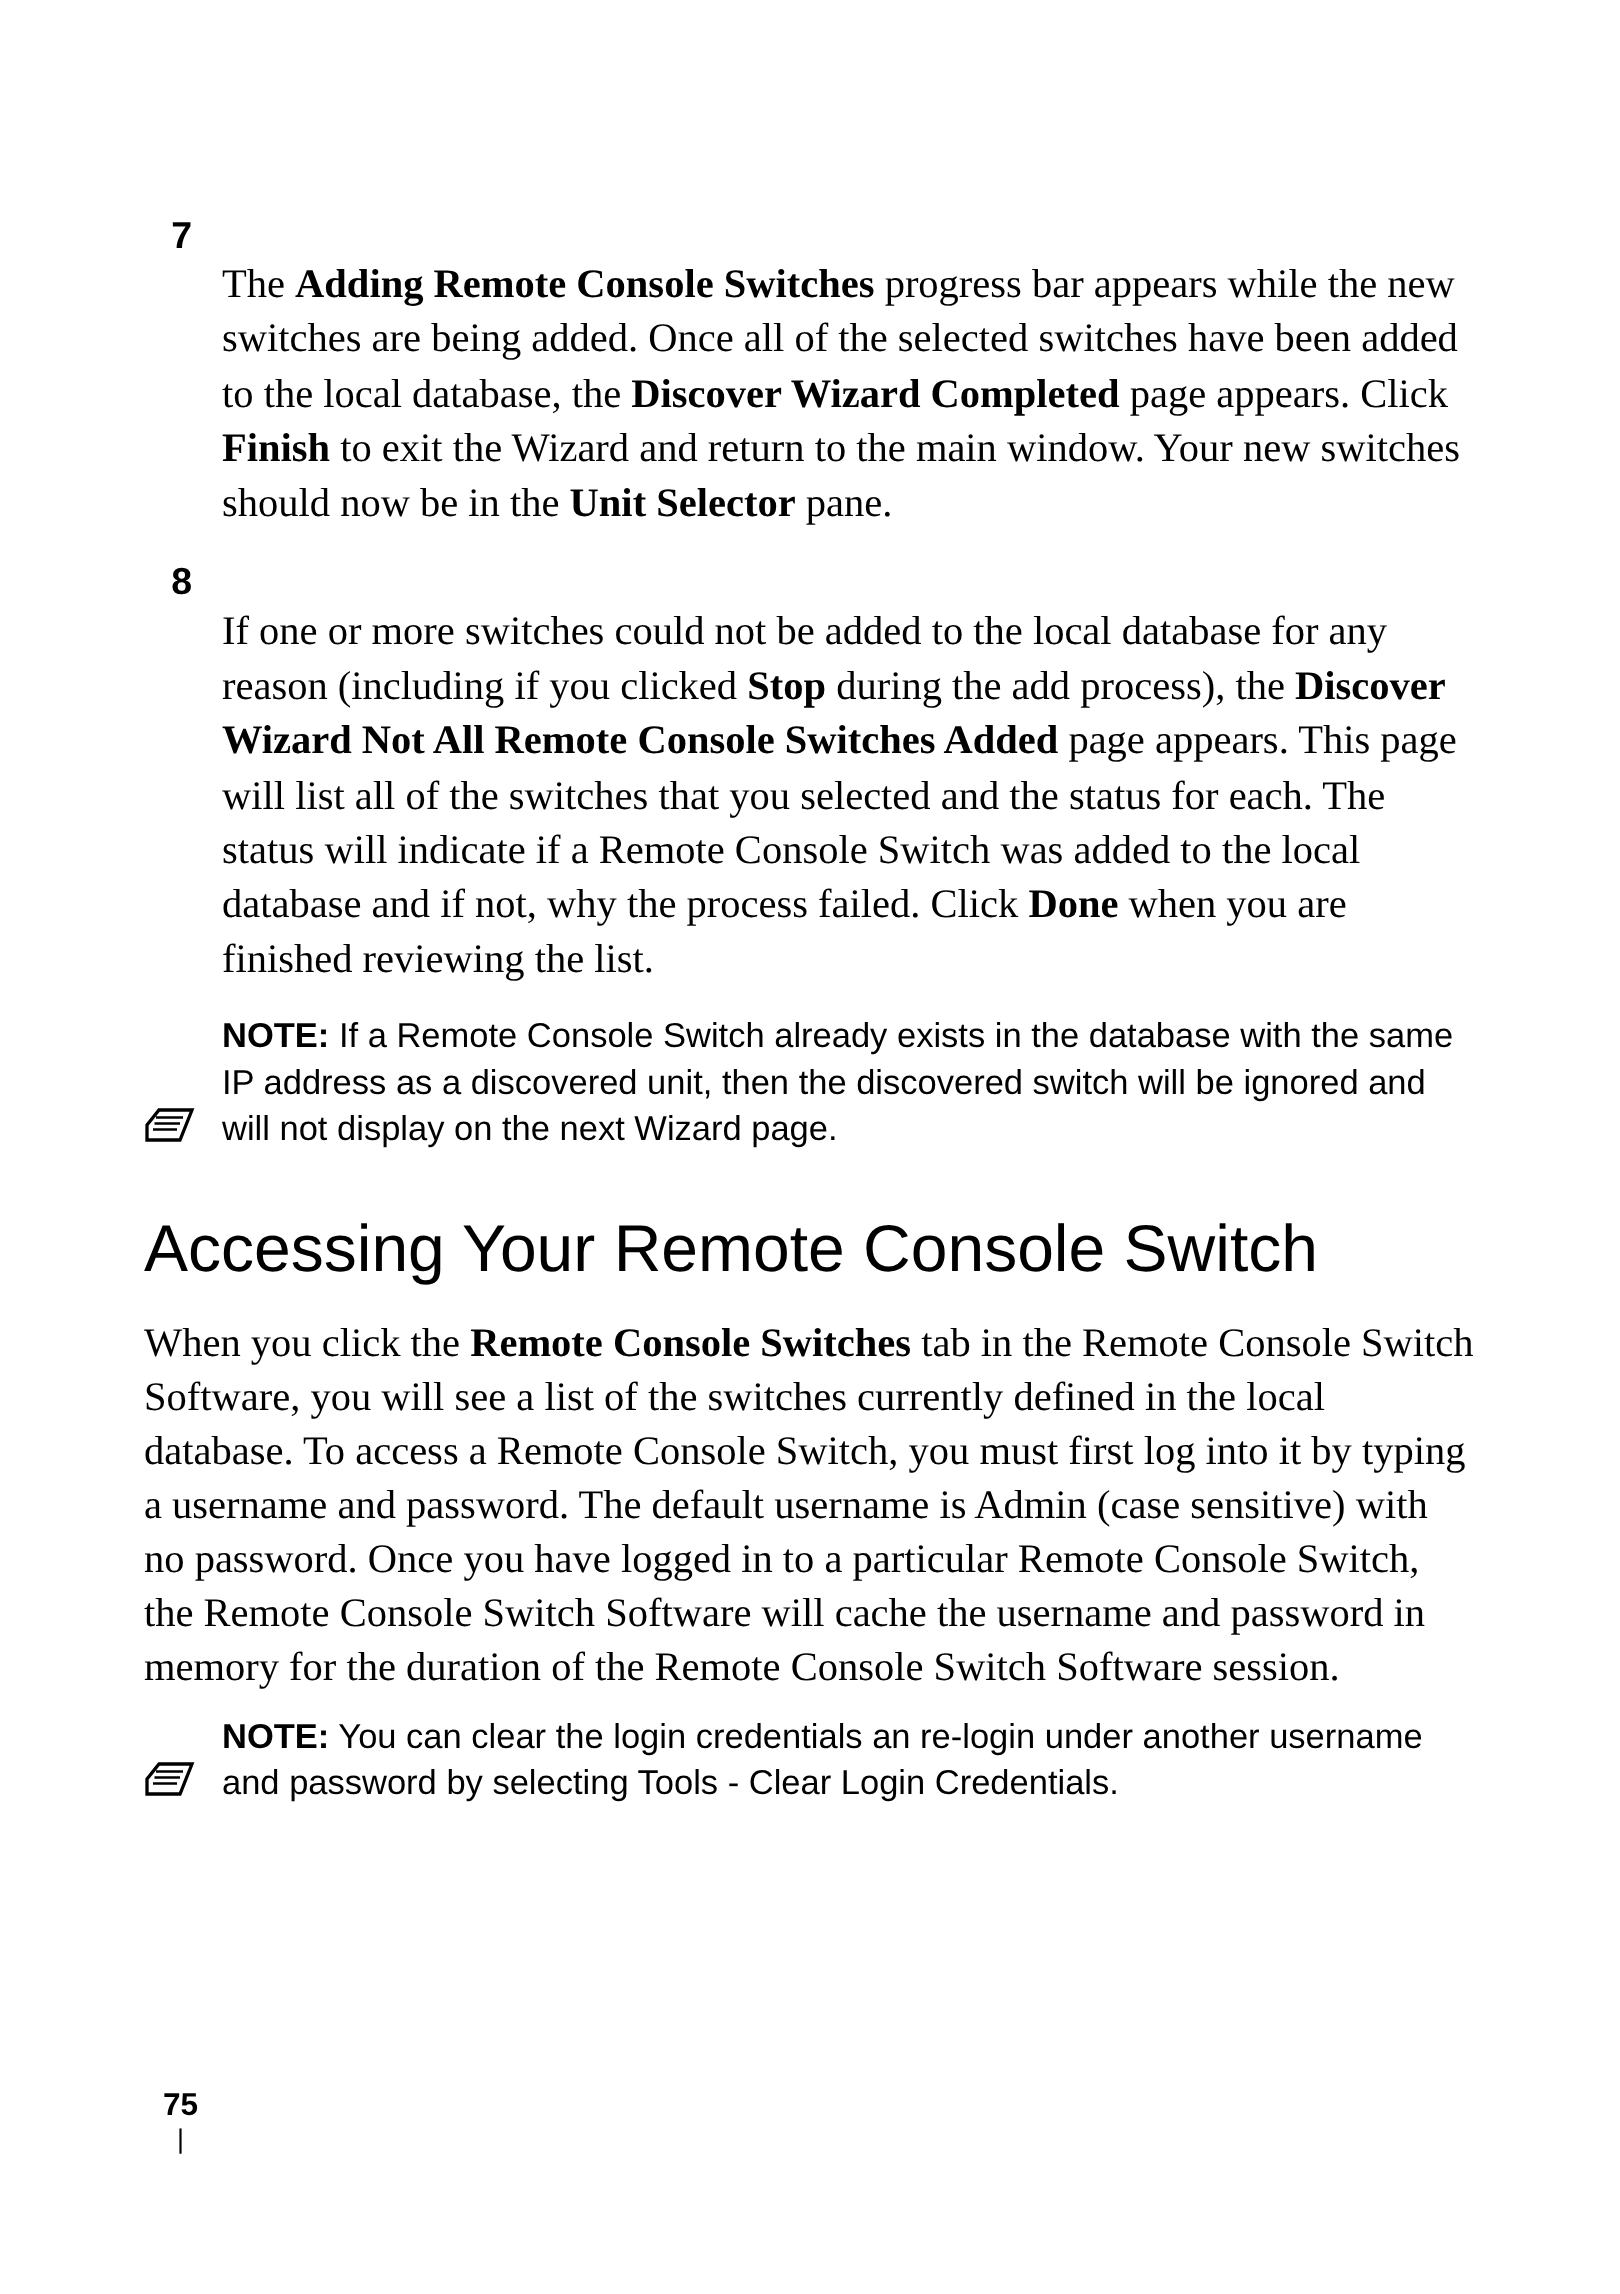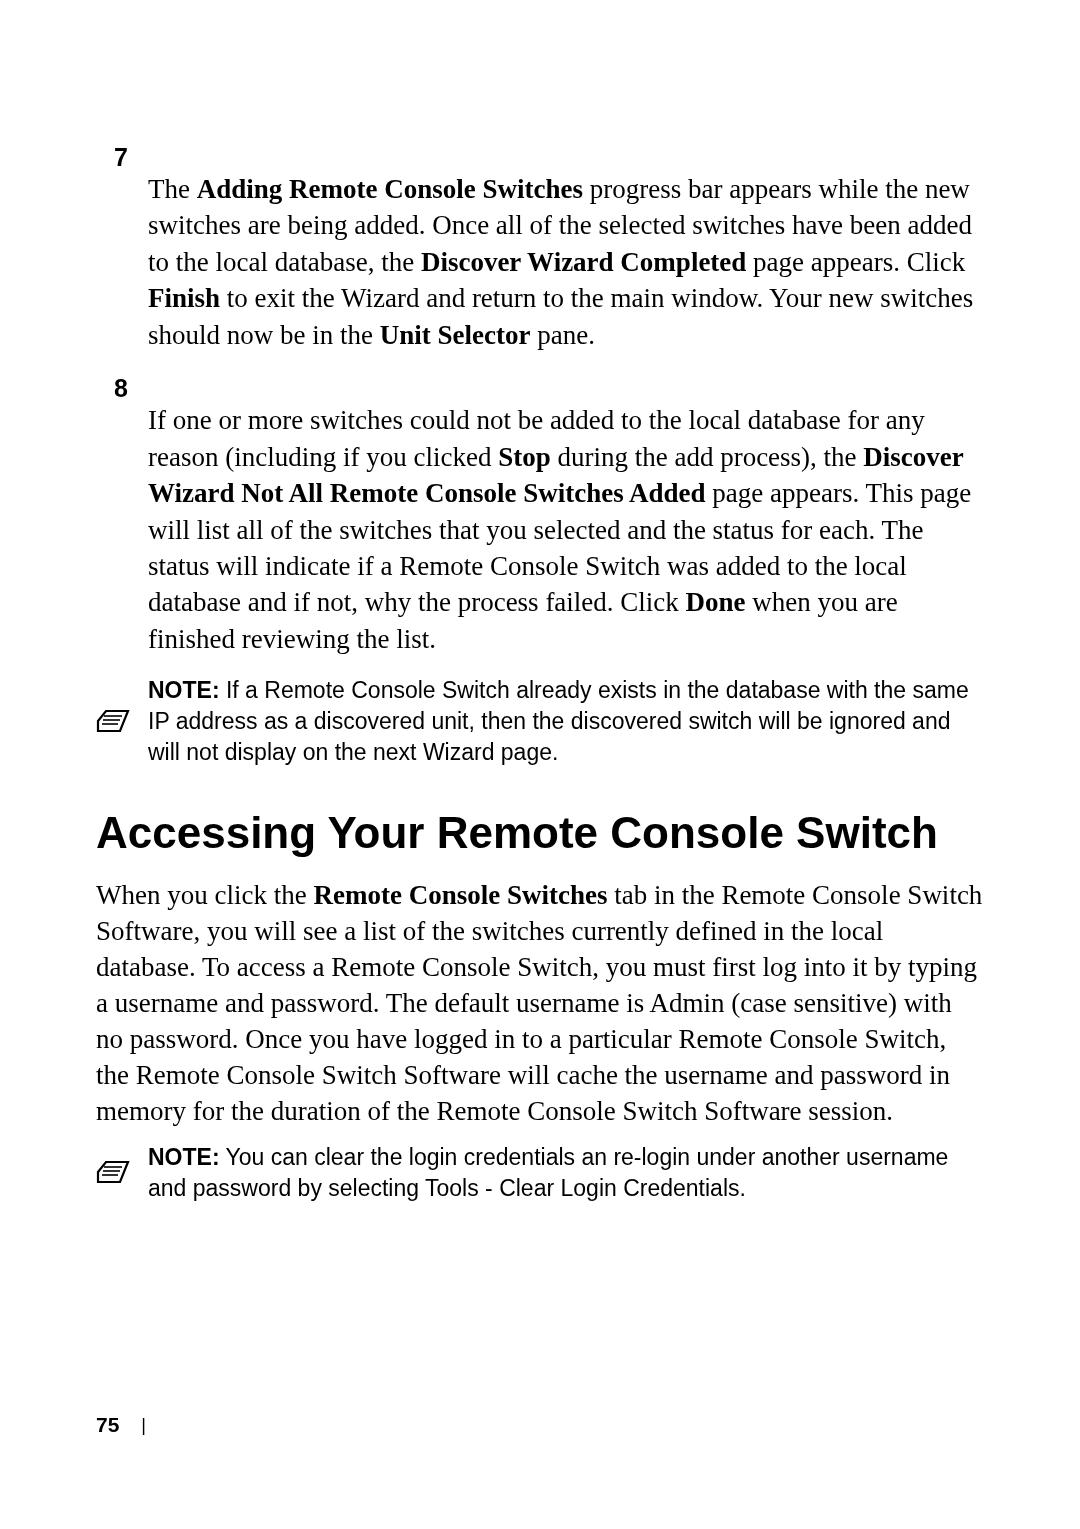--- a/index.html
+++ b/index.html
@@ -34,21 +34,21 @@
   .list-body {
     font-size: 27px;
     line-height: 1.35;
     padding-left: 20px;
     flex: 1;
     margin-top: 31px;
   }
   .heavy { font-weight: bold; }
   .note-row {
     display: flex;
-    align-items: center;
+    align-items: flex-end;
     margin-top: 12px;
     margin-bottom: 12px;
   }
   .note-icon-col {
     width: 52px;
     flex-shrink: 0;
     padding-top: 2px;
   }
   .note-icon {
     display: inline-block;
@@ -57,36 +57,37 @@
     font-family: Arial, Helvetica, sans-serif;
     font-size: 23px;
     line-height: 1.35;
     flex: 1;
   }
   .note-label {
     font-weight: bold;
   }
   h2.section-title {
     font-family: Arial, Helvetica, sans-serif;
-    font-weight: bold;
+    font-weight: normal;
     font-size: 44px;
     margin: 40px 0 20px 0;
   }
   .para {
     font-size: 27px;
     line-height: 1.33;
   }
   .footer {
     position: absolute;
     bottom: 92px;
     left: 96px;
     font-family: Arial, Helvetica, sans-serif;
     font-size: 20px;
     display: flex;
     align-items: center;
+    flex-direction: column;
   }
   .footer .pgnum {
     font-weight: bold;
     font-size: 21px;
   }
   .footer .sep {
     margin: 0 22px;
     color: #000;
     font-size: 18px;
   }

